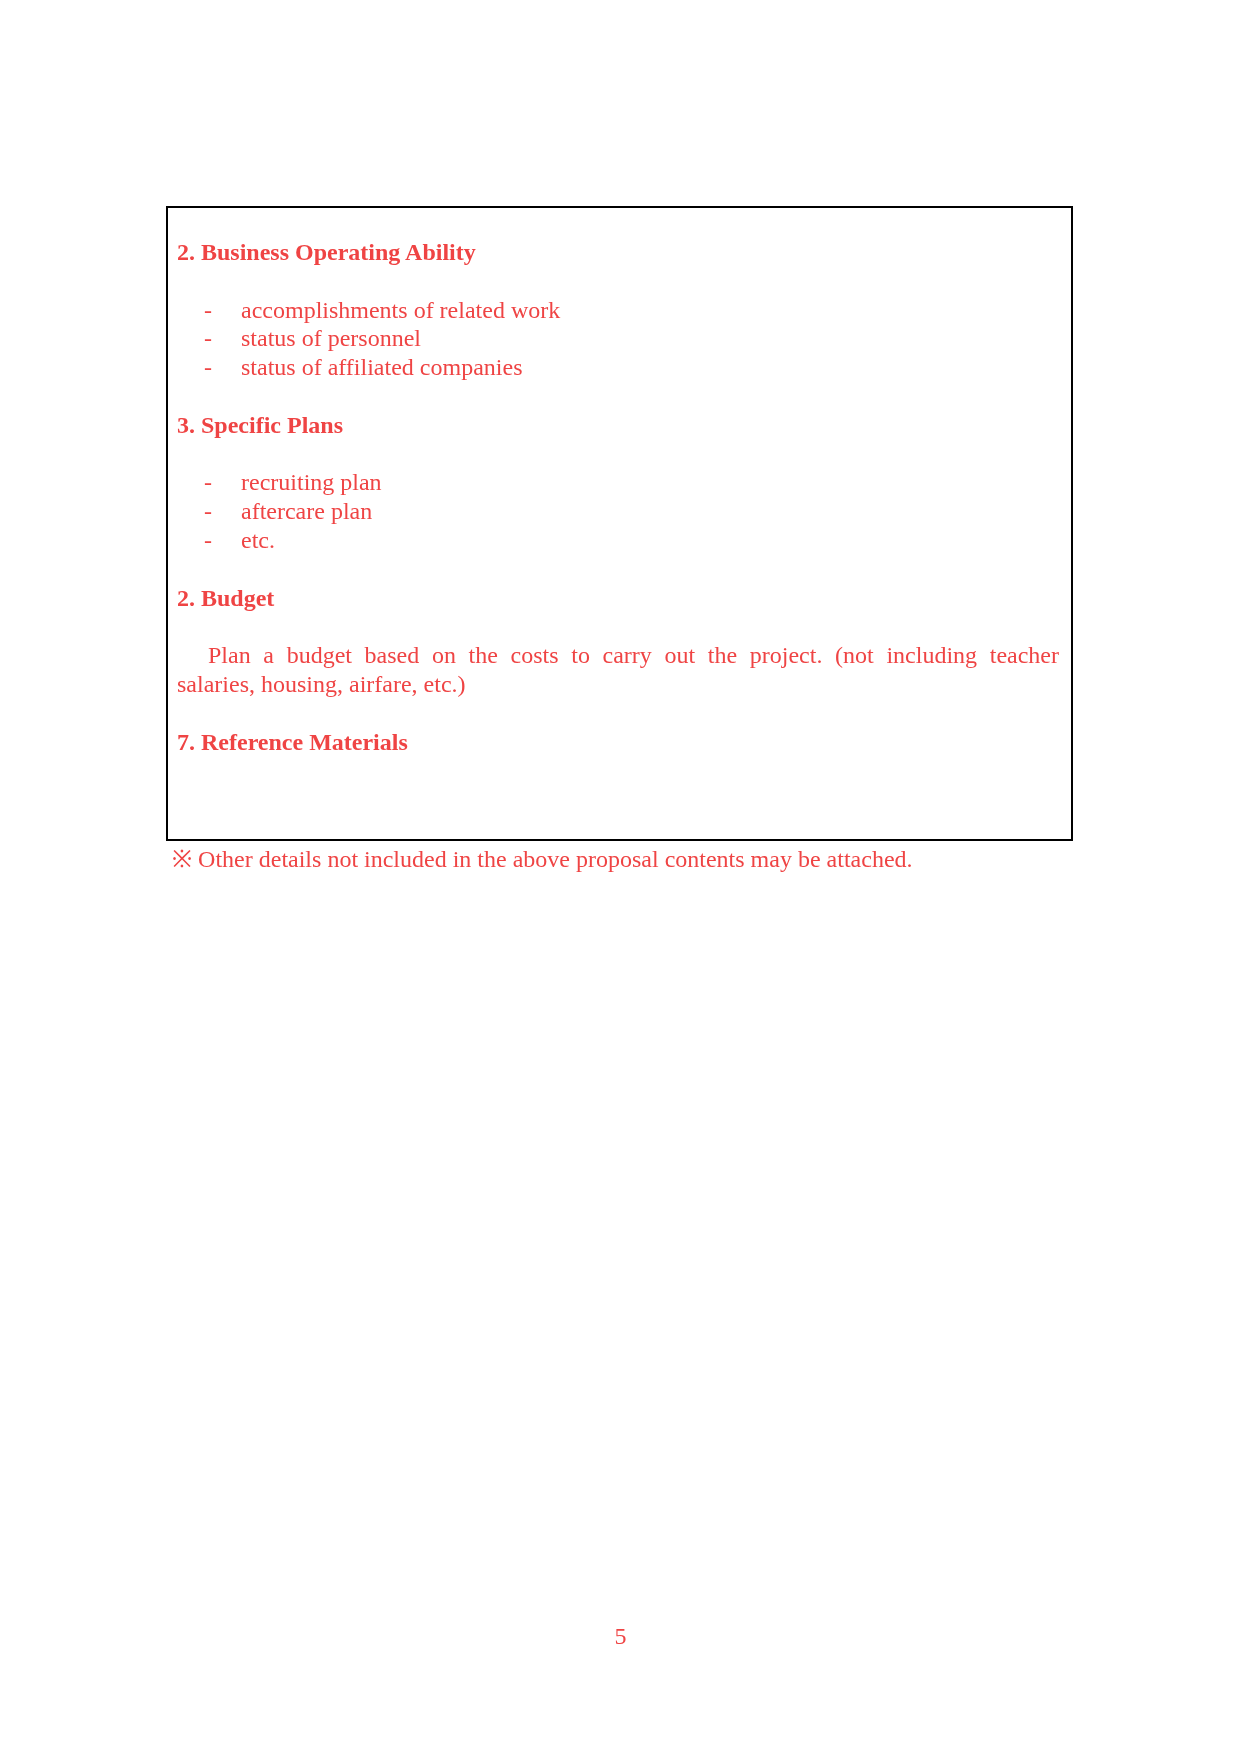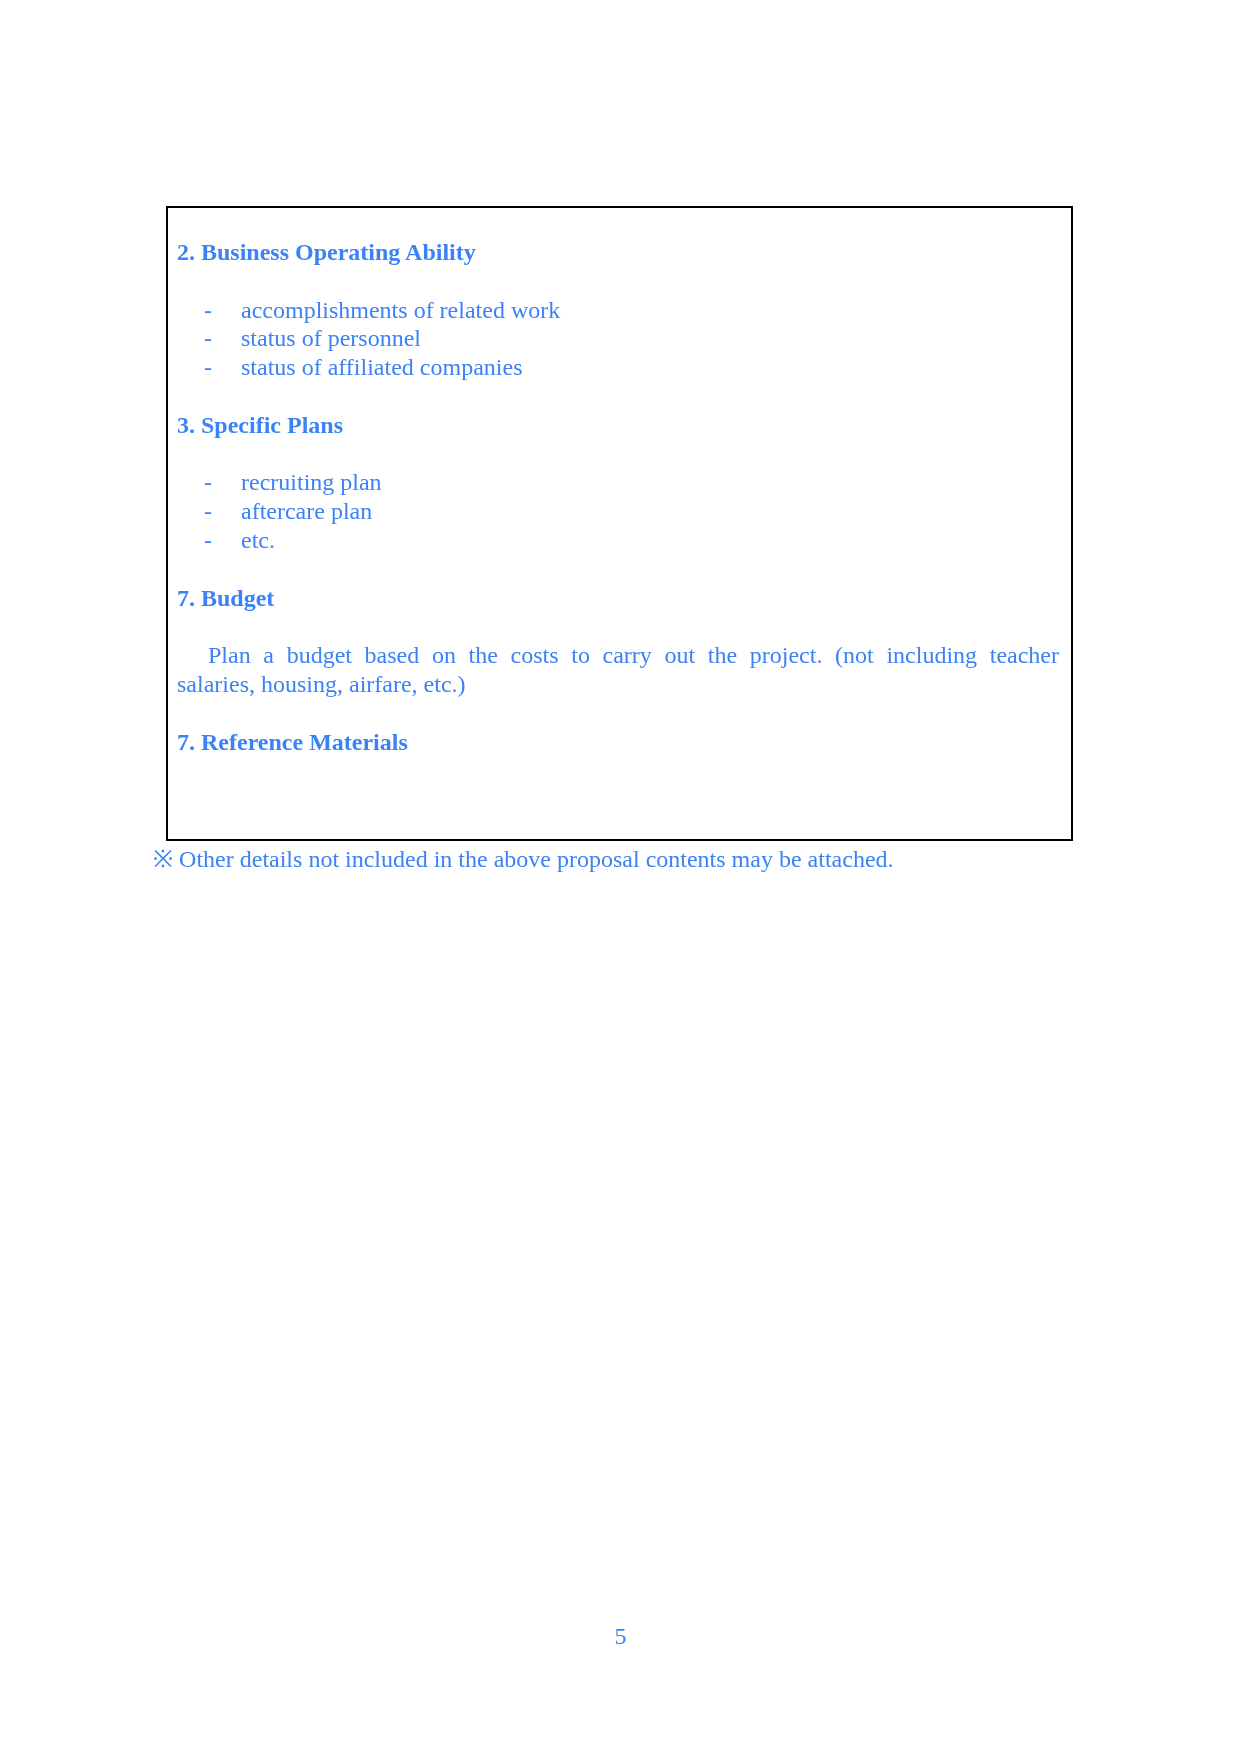--- a/index.html
+++ b/index.html
@@ -5,21 +5,21 @@
   html, body {
     margin: 0;
     padding: 0;
     background: #ffffff;
   }
   .page {
     position: relative;
     width: 1241px;
     height: 1754px;
     background: #ffffff;
-    color: #3b82f6;
+    color: #ef4444;
     font-family: "Liberation Serif", "DejaVu Serif", serif;
     overflow: hidden;
   }
   .proposal-box {
     position: absolute;
     left: 166px;
     top: 206px;
     width: 907px;
     height: 635px;
     border: 2px solid #000000;
@@ -51,21 +51,21 @@
     text-align: justify;
     text-align-last: justify;
     white-space: normal;
   }
   .para-line-2 {
     text-align: left;
     white-space: nowrap;
   }
   .attachment-note {
     position: absolute;
-    left: 153px;
+    left: 172px;
     top: 845px;
     font-size: 24px;
     line-height: 29px;
     white-space: nowrap;
   }
   .page-number {
     position: absolute;
     left: 0;
     top: 1622px;
     width: 100%;
@@ -91,21 +91,21 @@
 
       <div class="blank-line"></div>
       <div class="section-heading">3. Specific Plans</div>
       <div class="blank-line"></div>
 
       <div class="list-item"><span class="list-dash">-</span><span>recruiting plan</span></div>
       <div class="list-item"><span class="list-dash">-</span><span>aftercare plan</span></div>
       <div class="list-item"><span class="list-dash">-</span><span>etc.</span></div>
 
       <div class="blank-line"></div>
-      <div class="section-heading">7. Budget</div>
+      <div class="section-heading">2. Budget</div>
       <div class="blank-line"></div>
 
       <div class="para-line-1">Plan a budget based on the costs to carry out the project. (not including teacher</div>
       <div class="para-line-2">salaries, housing, airfare, etc.)</div>
 
       <div class="blank-line"></div>
       <div class="section-heading">7. Reference Materials</div>
 
     </div>
   </div>

